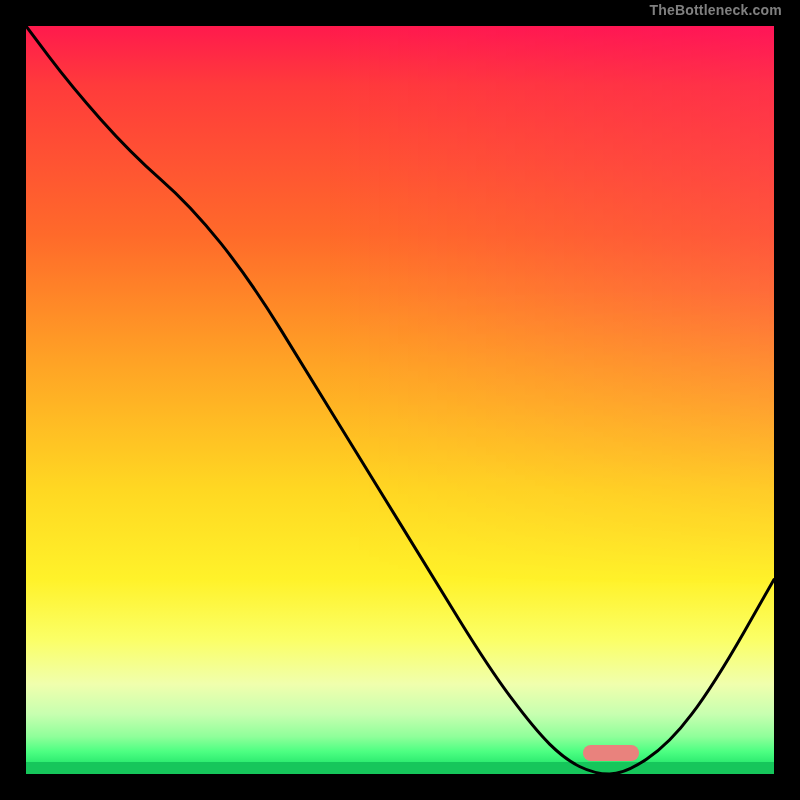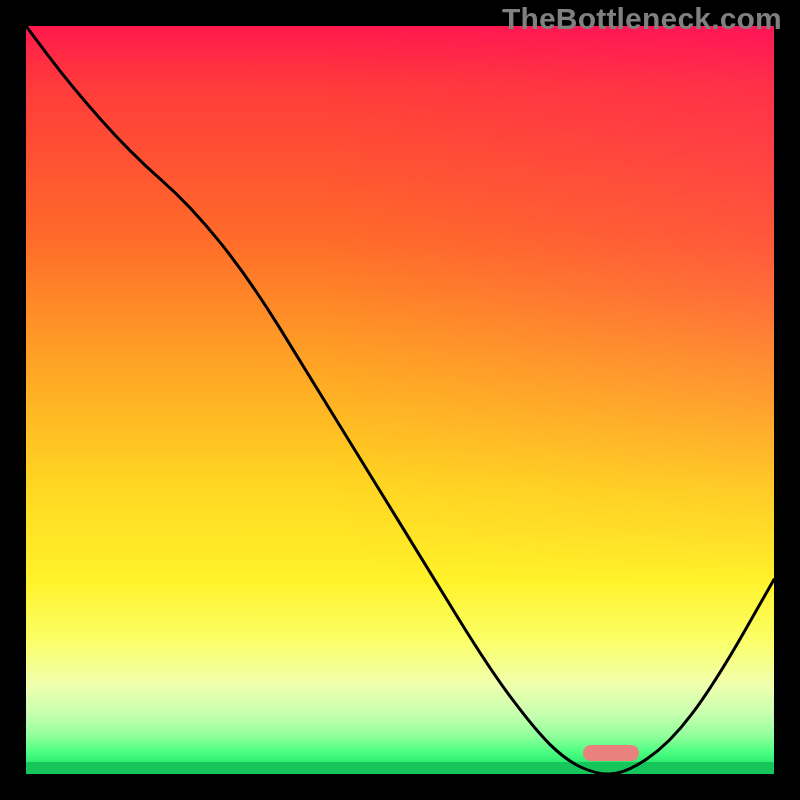--- a/index.html
+++ b/index.html
@@ -14,21 +14,21 @@
   .stage {
     position: relative;
     width: 800px;
     height: 800px;
   }
   .watermark {
     position: absolute;
     top: 2px;
     right: 18px;
     color: #808080;
-    font-size: 30px;
+    font-size: 14px;
     font-weight: 600;
     letter-spacing: 0.2px;
     z-index: 10;
     user-select: none;
   }
   
   .plot {
     position: absolute;
     left: 26px;
     top: 26px;

